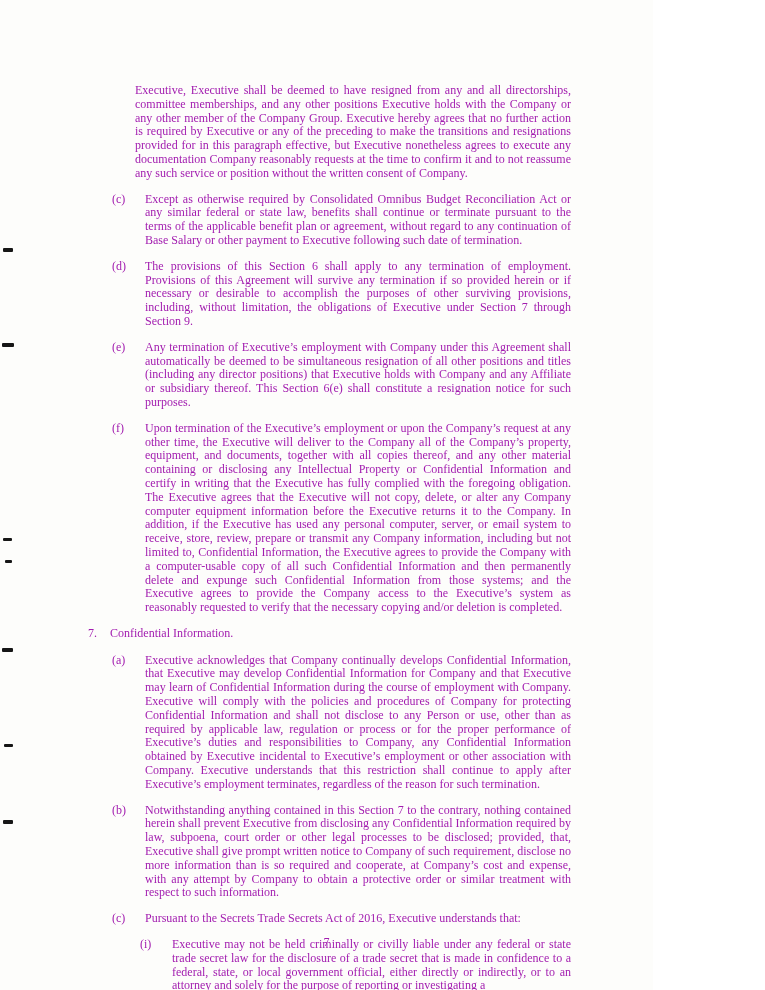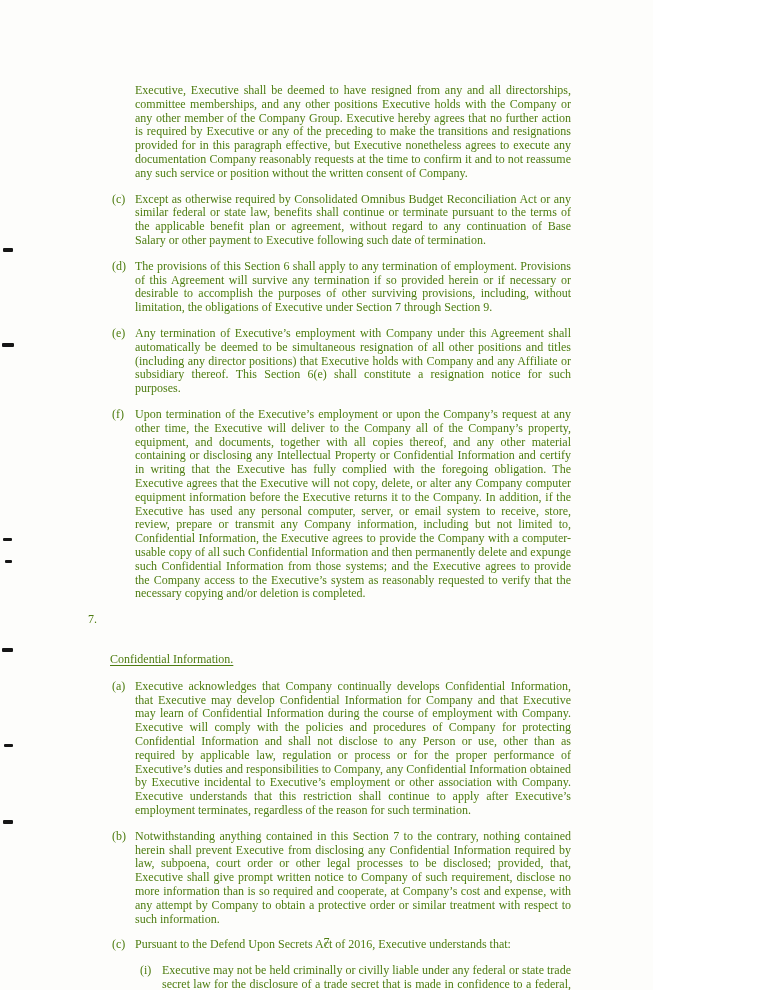--- a/index.html
+++ b/index.html
@@ -4,43 +4,43 @@
 <style>
   html, body { margin: 0; padding: 0; background: #ffffff; }
   .page {
     position: relative;
     width: 653px;
     height: 990px;
     background: #fdfdfb;
     font-family: "Liberation Serif", "DejaVu Serif", serif;
     font-size: 12px;
     line-height: 13.8px;
-    color: #4d7c0f;
+    color: #a21caf;
     overflow: hidden;
   }
   .content {
     position: absolute;
     top: 84px;
     left: 88px;
     right: 82px;
   }
   p { margin: 0; }
   .block { margin-bottom: 12px; }
   .jp { text-align: justify; }
   .intro { margin-left: 47px; }
   .li { display: flex; margin-left: 24px; }
   .li .marker { flex: 0 0 23px; width: 23px; }
-  .li .ptext { flex: 1 1 auto; text-align: justify; }
+  .li .ptext { flex: 1 1 auto; text-align: justify; margin-left: 10px; }
   .li.nested { margin-left: 52px; }
   .li.nested .marker { flex: 0 0 22px; width: 22px; }
   .mt-sm { margin-top: 4px; }
   .mt-md { margin-top: 10px; }
   .section-head { display: flex; margin-top: 6px; margin-bottom: 13px; }
   .section-head .num { flex: 0 0 22px; width: 22px; }
-  .section-head .title { text-decoration: underline; text-underline-offset: 2px; margin-top: 40px; }
+  .section-head .title { text-underline-offset: 2px; }
   .page-num {
     position: absolute;
     bottom: 40px;
     left: 0;
     right: 0;
     text-align: center;
     font-size: 12px;
   }
   .artifact {
     position: absolute;
@@ -96,21 +96,21 @@
       <p class="ptext"><span>Executive acknowledges that Company continually develops Confidential Information, that Executive may develop Confidential Information for Company and that Executive may learn of Confidential Information during the course of employment with Company. Executive will comply with the policies and procedures of Company for protecting Confidential Information and shall not disclose to any Person or use, other than as required by applicable law, regulation or process or for the proper performance of Executive’s duties and responsibilities to Company, any Confidential Information obtained by Executive incidental to Executive’s employment or other association with Company. Executive understands that this restriction shall continue to apply after Executive’s employment terminates, regardless of the reason for such termination.</span></p>
     </div>
 
     <div class="block li">
       <span class="marker">(b)</span>
       <p class="ptext"><span>Notwithstanding anything contained in this </span><span class="u">Section 7</span><span> to the contrary, nothing contained herein shall prevent Executive from disclosing any Confidential Information required by law, subpoena, court order or other legal processes to be disclosed; provided, that, Executive shall give prompt written notice to Company of such requirement, disclose no more information than is so required and cooperate, at Company’s cost and expense, with any attempt by Company to obtain a protective order or similar treatment with respect to such information.</span></p>
     </div>
 
     <div class="block li">
       <span class="marker">(c)</span>
-      <p class="ptext"><span>Pursuant to the Defend Upon Secrets Act of 2016, Executive understands that:</span></p>
+      <p class="ptext"><span>Pursuant to the Secrets Trade Secrets Act of 2016, Executive understands that:</span></p>
     </div>
 
     <div class="block li nested">
       <span class="marker">(i)</span>
       <p class="ptext"><span>Executive may not be held criminally or civilly liable under any federal or state trade secret law for the disclosure of a trade secret that is made in confidence to a federal, state, or local government official, either directly or indirectly, or to an attorney and solely for the purpose of reporting or investigating a</span></p>
     </div>
 
   </div>
 
   <div class="page-num">7</div>

